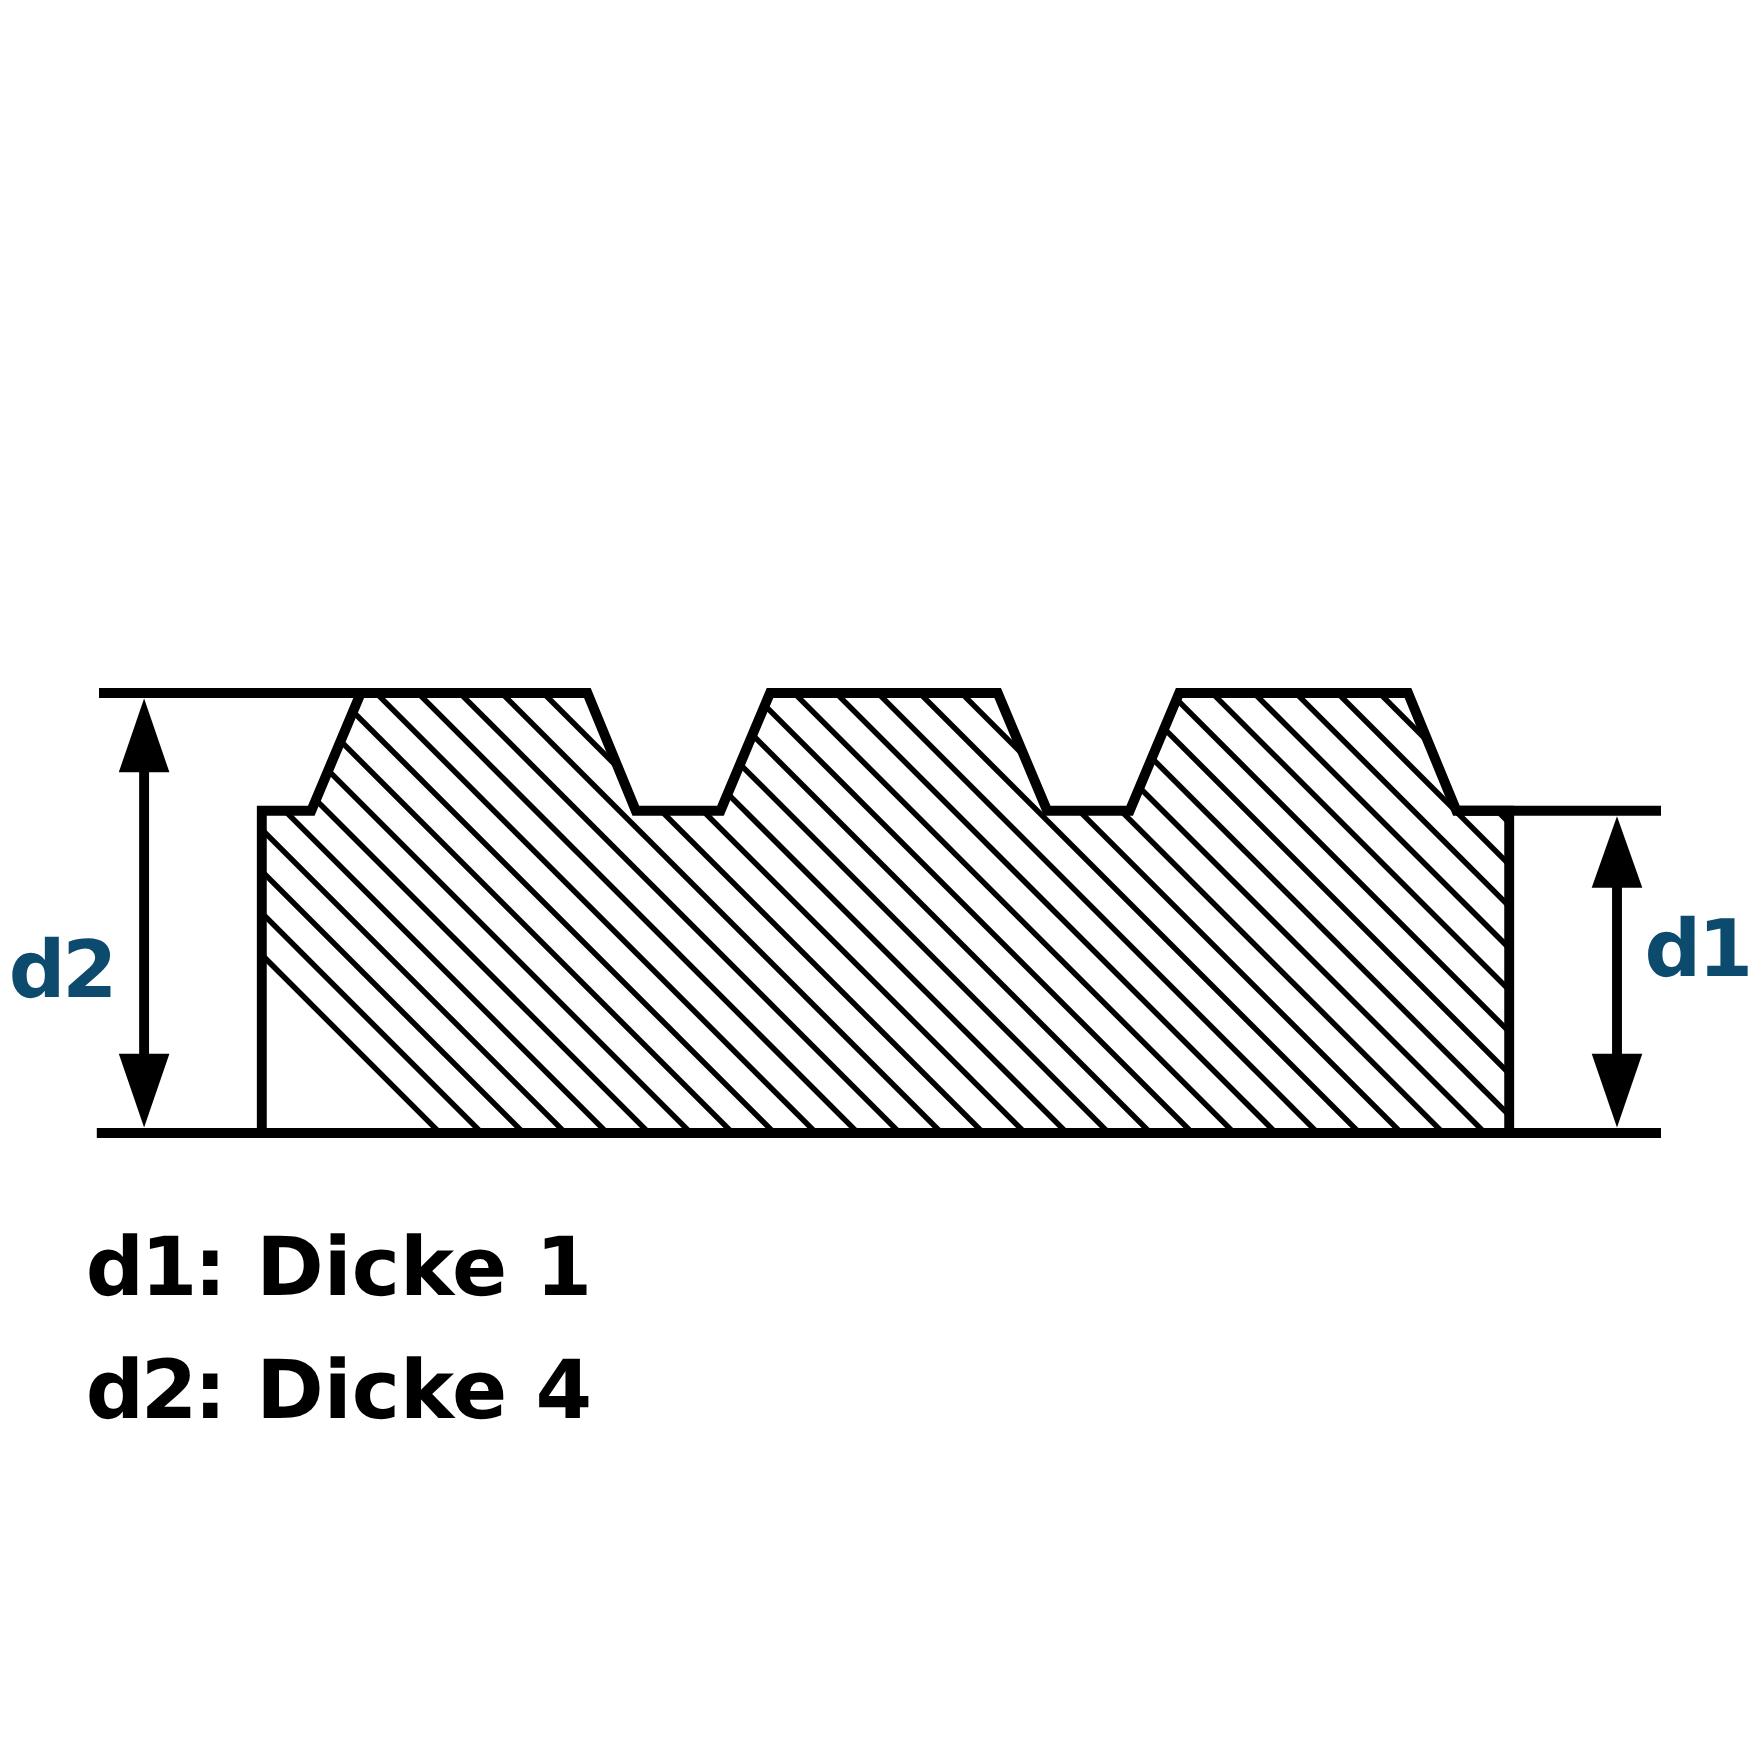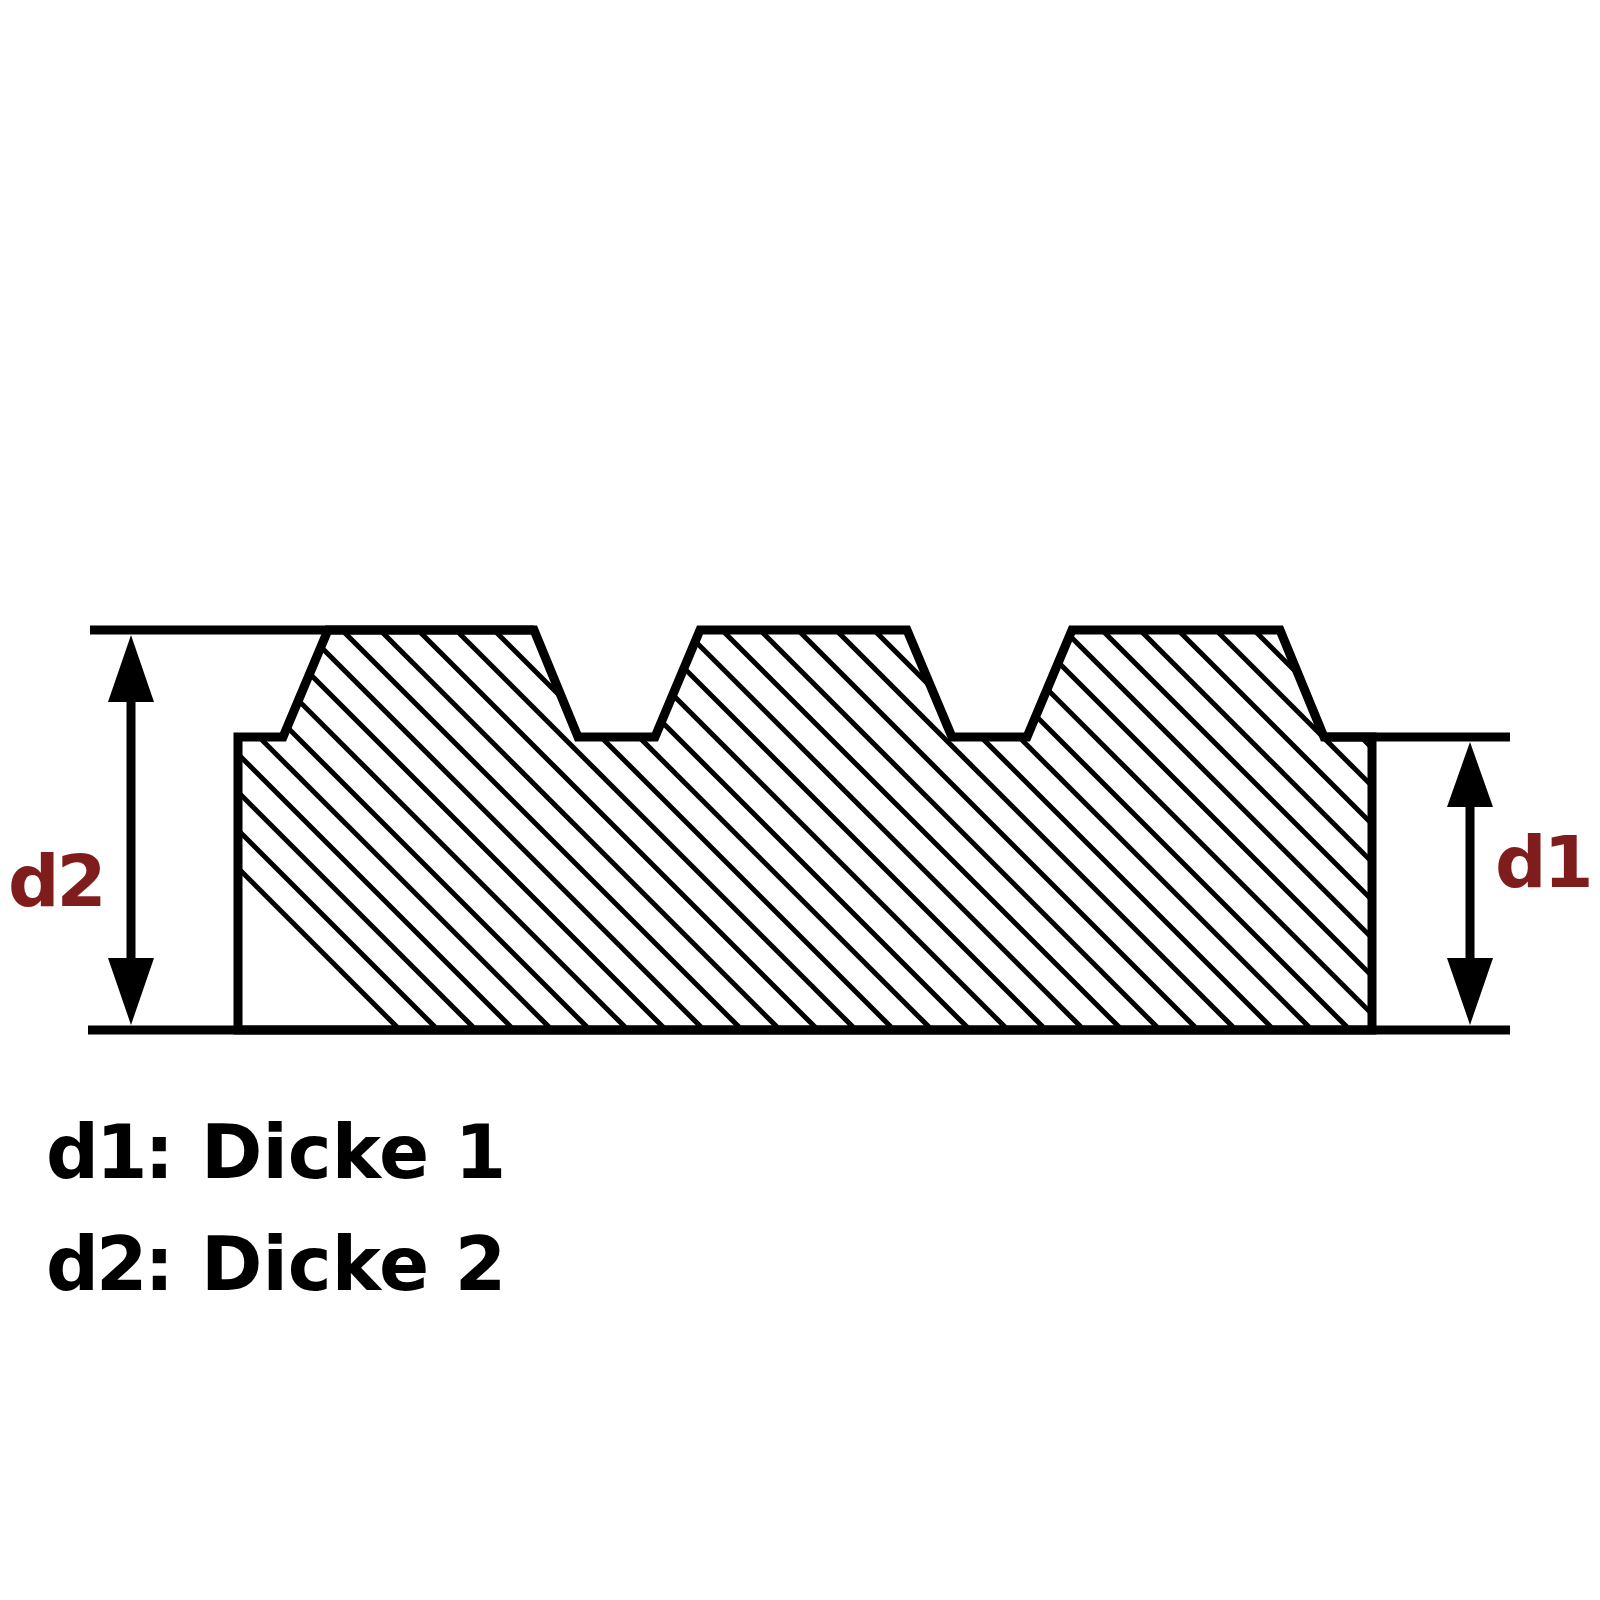--- a/index.html
+++ b/index.html
@@ -1,21 +1,21 @@
 <!DOCTYPE html>
 <html><head>
 <meta charset="utf-8">
 <style>
   html, body { margin: 0; padding: 0; background: #ffffff; }
   body { width: 1600px; height: 1600px; position: relative; overflow: hidden; font-family: "DejaVu Sans", sans-serif; }
   #diagram { position: absolute; left: 0; top: 0; }
-  .dim-label { position: absolute; font-family: "DejaVu Sans", sans-serif; font-weight: bold; font-size: 72px; color: #7f1d1d; line-height: 1; letter-spacing: -3px; }
+  .dim-label { position: absolute; font-family: "DejaVu Sans", sans-serif; font-weight: bold; font-size: 72px; color: #0c4a6e; line-height: 1; letter-spacing: -3px; }
   .legend { position: absolute; left: 46px; top: 1115px; }
   .legend-row { display: flex; align-items: baseline; height: 112px; font-size: 74px; color: #000; line-height: 1; }
-  .legend-key { font-weight: bold; width: 155px; letter-spacing: -3px; }
+  .legend-key { font-weight: bold; width: 155px; letter-spacing: -3px; margin-left: 32px; }
   .legend-val { font-weight: bold; font-family: "DejaVu Sans", sans-serif; }
 </style>
 </head>
 <body>
 
 <svg id="diagram" width="1600" height="1600" viewBox="0 0 1600 1600" xmlns="http://www.w3.org/2000/svg">
   <defs>
     <clipPath id="profile-clip">
       <path d="M238,1030 L238,737 L283,737 L328,630 L534,630 L578,737 L655,737 L700,630 L907,630 L952,737 L1027,737 L1072,630 L1280,630 L1324,737 L1372,737 L1372,1030 Z"></path>
     </clipPath>
@@ -93,15 +93,15 @@
 <div class="dim-label" style="left:8px; top:845px;">d2</div>
 <div class="dim-label" style="left:1495px; top:826px;">d1</div>
 
 <div class="legend">
   <div class="legend-row">
     <span class="legend-key">d1:</span>
     <span class="legend-val">Dicke 1</span>
   </div>
   <div class="legend-row">
     <span class="legend-key">d2:</span>
-    <span class="legend-val">Dicke 2</span>
+    <span class="legend-val">Dicke 4</span>
   </div>
 </div>
 
 </body></html>

